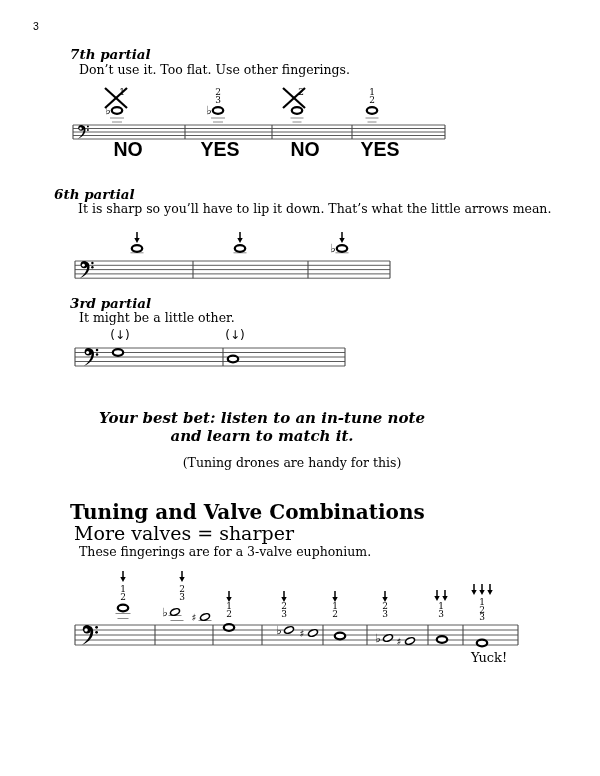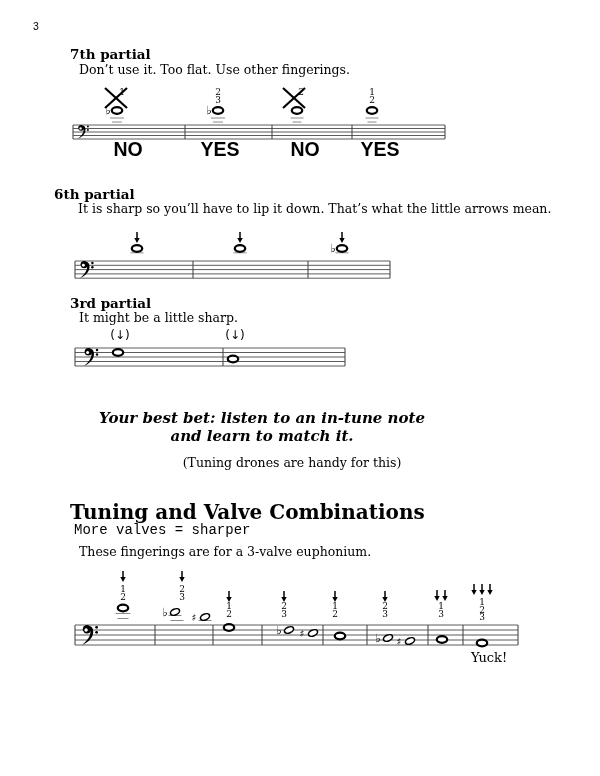--- a/index.html
+++ b/index.html
@@ -1,26 +1,26 @@
 <!DOCTYPE html>
 <html><head>
 <meta charset="utf-8">
 <style>
   html,body{margin:0;padding:0;background:#fff;}
   .page{position:relative;width:600px;height:776px;background:#ffffff;overflow:hidden;
         font-family:"DejaVu Serif",serif;color:#000;}
   .abs{position:absolute;white-space:nowrap;}
   .pagenum{font-family:"Liberation Sans",sans-serif;font-size:10.5px;}
-  .sec-head{font-size:13.5px;font-weight:bold;text-align:right;}
+  .sec-head{font-size:13.5px;font-weight:bold;font-style:italic;text-align:right;}
   .body-txt{font-size:12.5px;}
   .center-line{left:0;width:524px;text-align:center;}
   .advice{font-size:15px;font-weight:bold;font-style:italic;}
   .advice-note{font-size:12.5px;}
   .big-head{font-size:20px;font-weight:bold;}
-  .sub-head{font-size:14px;font-family:Liberation Mono, monospace;}
+  .sub-head{font-size:19px;}
   .yuck{font-size:13px;}
   svg.staff{position:absolute;overflow:visible;}
 </style>
 </head>
 <body>
 
 <div class="page">
 
   <div class="abs pagenum" style="left:33px;top:20px;">3</div>
 
@@ -102,21 +102,21 @@
       <line x1="170" y1="7" x2="170" y2="14" stroke="#000000" stroke-width="1.5"></line>
       <polygon points="167.3,13 172.7,13 170,18" fill="#000000"></polygon>
       <line x1="265.5" y1="27.8" x2="278.5" y2="27.8" stroke="#8a8a8a" stroke-width="1"></line>
       <text x="263" y="27" text-anchor="middle" fill="#000000" font-family="&quot;DejaVu Sans&quot;, sans-serif" font-size="11.5">♭</text>
       <ellipse cx="272" cy="23.5" rx="5.2" ry="3.3" fill="#fff" stroke="#000000" stroke-width="2.3"></ellipse>
       <line x1="272" y1="7" x2="272" y2="14" stroke="#000000" stroke-width="1.5"></line>
       <polygon points="269.3,13 274.7,13 272,18" fill="#000000"></polygon>
     </svg>
 
   <div class="abs sec-head" style="left:70px;top:295px;">3rd partial</div>
-  <div class="abs body-txt" style="left:79px;top:310px;">It might be a little sharp.</div>
+  <div class="abs body-txt" style="left:79px;top:310px;">It might be a little other.</div>
   <svg class="staff" style="left:70px;top:320px;" width="290" height="52" viewBox="0 0 290 52">
       <line x1="5" y1="28" x2="275" y2="28" stroke="#4a4a4a" stroke-width="0.9"></line>
       <line x1="5" y1="32.5" x2="275" y2="32.5" stroke="#4a4a4a" stroke-width="0.9"></line>
       <line x1="5" y1="37" x2="275" y2="37" stroke="#4a4a4a" stroke-width="0.9"></line>
       <line x1="5" y1="41.5" x2="275" y2="41.5" stroke="#4a4a4a" stroke-width="0.9"></line>
       <line x1="5" y1="46" x2="275" y2="46" stroke="#4a4a4a" stroke-width="0.9"></line>
       <line x1="5" y1="28" x2="5" y2="46" stroke="#4a4a4a" stroke-width="1.1"></line>
       <line x1="153" y1="28" x2="153" y2="46" stroke="#4a4a4a" stroke-width="1.1"></line>
       <line x1="275" y1="28" x2="275" y2="46" stroke="#4a4a4a" stroke-width="1.1"></line>
       <g transform="translate(13,27.7) scale(0.9)">

